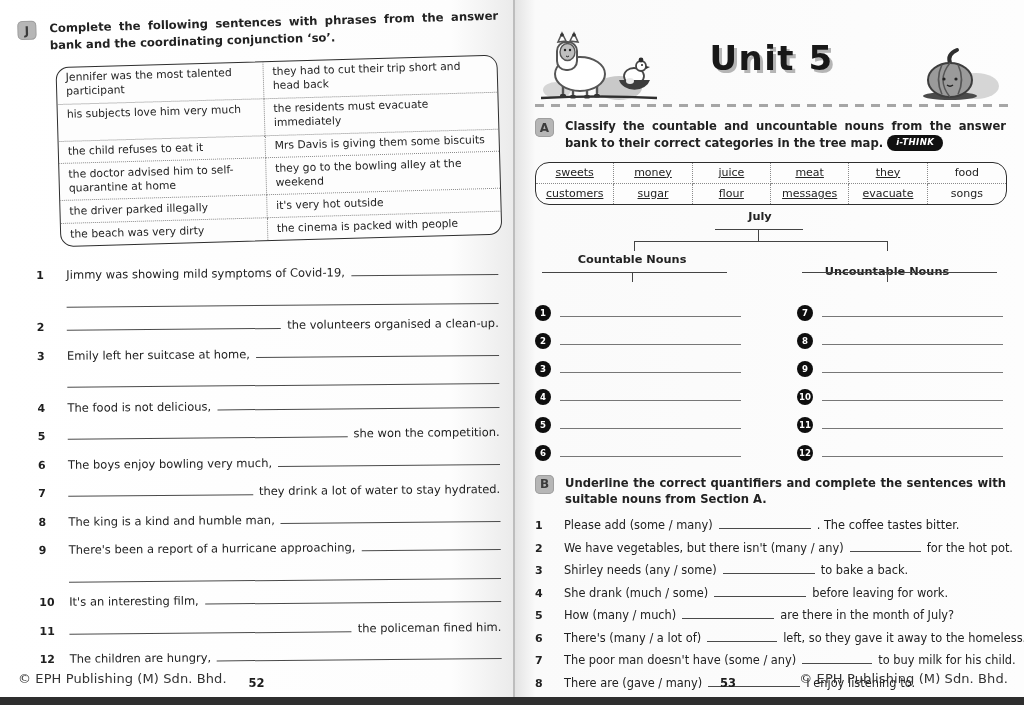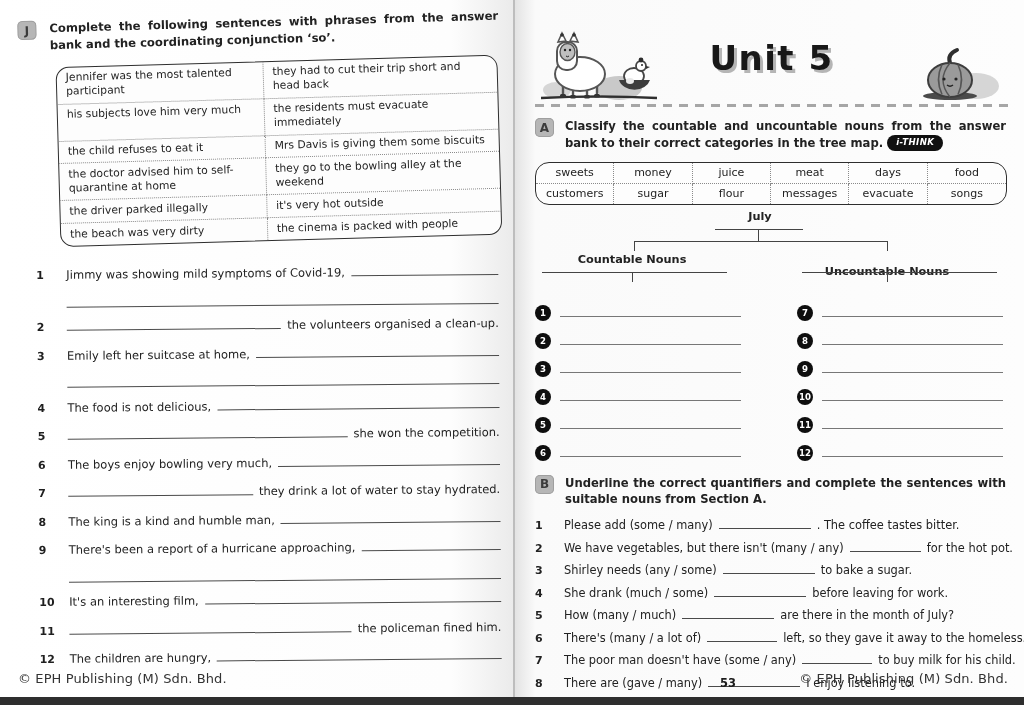--- a/index.html
+++ b/index.html
@@ -82,21 +82,21 @@
   .sec-row { display:flex; gap:11px; align-items:flex-start; margin-top:11px; }
 
   .bank-right {
     margin-top:10px; width:472px;
     border:1.7px solid #2e2e2e; border-radius:14px;
     display:grid; grid-template-columns:repeat(6,1fr);
     font-size:11px; text-align:center; background:#fdfdfd; overflow:hidden;
   }
   .bank-right > div { padding:3px 2px 4px; }
   .bank-right > div:nth-child(-n+6) { border-bottom:1.5px dotted #8a8a8a; }
-  .bank-right > div:not(:nth-child(6n)) { border-right:1.5px dotted #8a8a8a; }
+  .bank-right > div:not(:nth-child(6n)) { border-right:1.5px dotted #8a8a8a;text-decoration:underline; }
 
   
   .tree { position:relative; height:84px; margin-top:5px; width:475px; font-size:11.3px; }
   .tree .line { position:absolute; border-color:#444; }
   .t-root { position:absolute; top:0; left:180px; width:90px; text-align:center; font-weight:700; }
   .t-root-under { top:19px; left:180px; width:88px; border-top:1.6px solid #444; }
   .t-root-v    { top:19px; left:223px; height:12px; border-left:1.6px solid #444; }
   .t-conn      { top:31px; left:99px;  width:253px; border-top:1.6px solid #444; }
   .t-tick-l    { top:31px; left:99px;  height:10px; border-left:1.6px solid #444; }
   .t-tick-r    { top:31px; left:352px; height:10px; border-left:1.6px solid #444; }
@@ -220,20 +220,21 @@
           <span class="s-post">the policeman fined him.</span>
         </div>
       <div class="s-row">
           <span class="s-num">12</span>
           <span class="s-pre">The children are hungry,</span>
           <span class="blank grow"></span>
         </div>
     </div>
 
     <div class="foot-copy" style="left:18px">© EPH Publishing (M) Sdn. Bhd.</div>
+    <div class="foot-page" style="left:0;right:0;text-align:center">52</div>
   </div>
 
   <div class="page page-right">
 
     <div class="rp-header">
       <svg class="illus-left" width="122" height="74" viewBox="0 0 122 74">
         <ellipse cx="80" cy="58" rx="23" ry="12" fill="#c9c9c9"></ellipse>
         <ellipse cx="18" cy="60" rx="14" ry="8" fill="#d6d6d6"></ellipse>
         <path d="M2 68 Q 58 65 118 68" stroke="#2f2f2f" stroke-width="2.5" fill="none"></path>
         <line x1="24" y1="56" x2="24" y2="66" stroke="#555" stroke-width="2.4"></line>
@@ -283,21 +284,21 @@
     <div class="sec-row">
       <span class="badge">A</span>
       <div class="instr rp-instr"><span>Classify the countable and uncountable nouns from the answer bank to their correct categories in the tree map.</span> <span class="pill">i-THINK</span></div>
     </div>
 
     <div class="bank-right">
       <div>sweets</div>
       <div>money</div>
       <div>juice</div>
       <div>meat</div>
-      <div>days</div>
+      <div>they</div>
       <div>food</div>
       <div>customers</div>
       <div>sugar</div>
       <div>flour</div>
       <div>messages</div>
       <div>evacuate</div>
       <div>songs</div>
     </div>
 
     <div class="tree">
@@ -381,21 +382,21 @@
       <div class="sb-row">
           <span class="sb-num">2</span>
           <span class="sb-pre">We have vegetables, but there isn't (many / any)</span>
           <span class="sb-blank"></span>
           <span class="sb-post">for the hot pot.</span>
         </div>
       <div class="sb-row">
           <span class="sb-num">3</span>
           <span class="sb-pre">Shirley needs (any / some)</span>
           <span class="sb-blank"></span>
-          <span class="sb-post">to bake a sugar.</span>
+          <span class="sb-post">to bake a back.</span>
         </div>
       <div class="sb-row">
           <span class="sb-num">4</span>
           <span class="sb-pre">She drank (much / some)</span>
           <span class="sb-blank"></span>
           <span class="sb-post">before leaving for work.</span>
         </div>
       <div class="sb-row">
           <span class="sb-num">5</span>
           <span class="sb-pre">How (many / much)</span>

